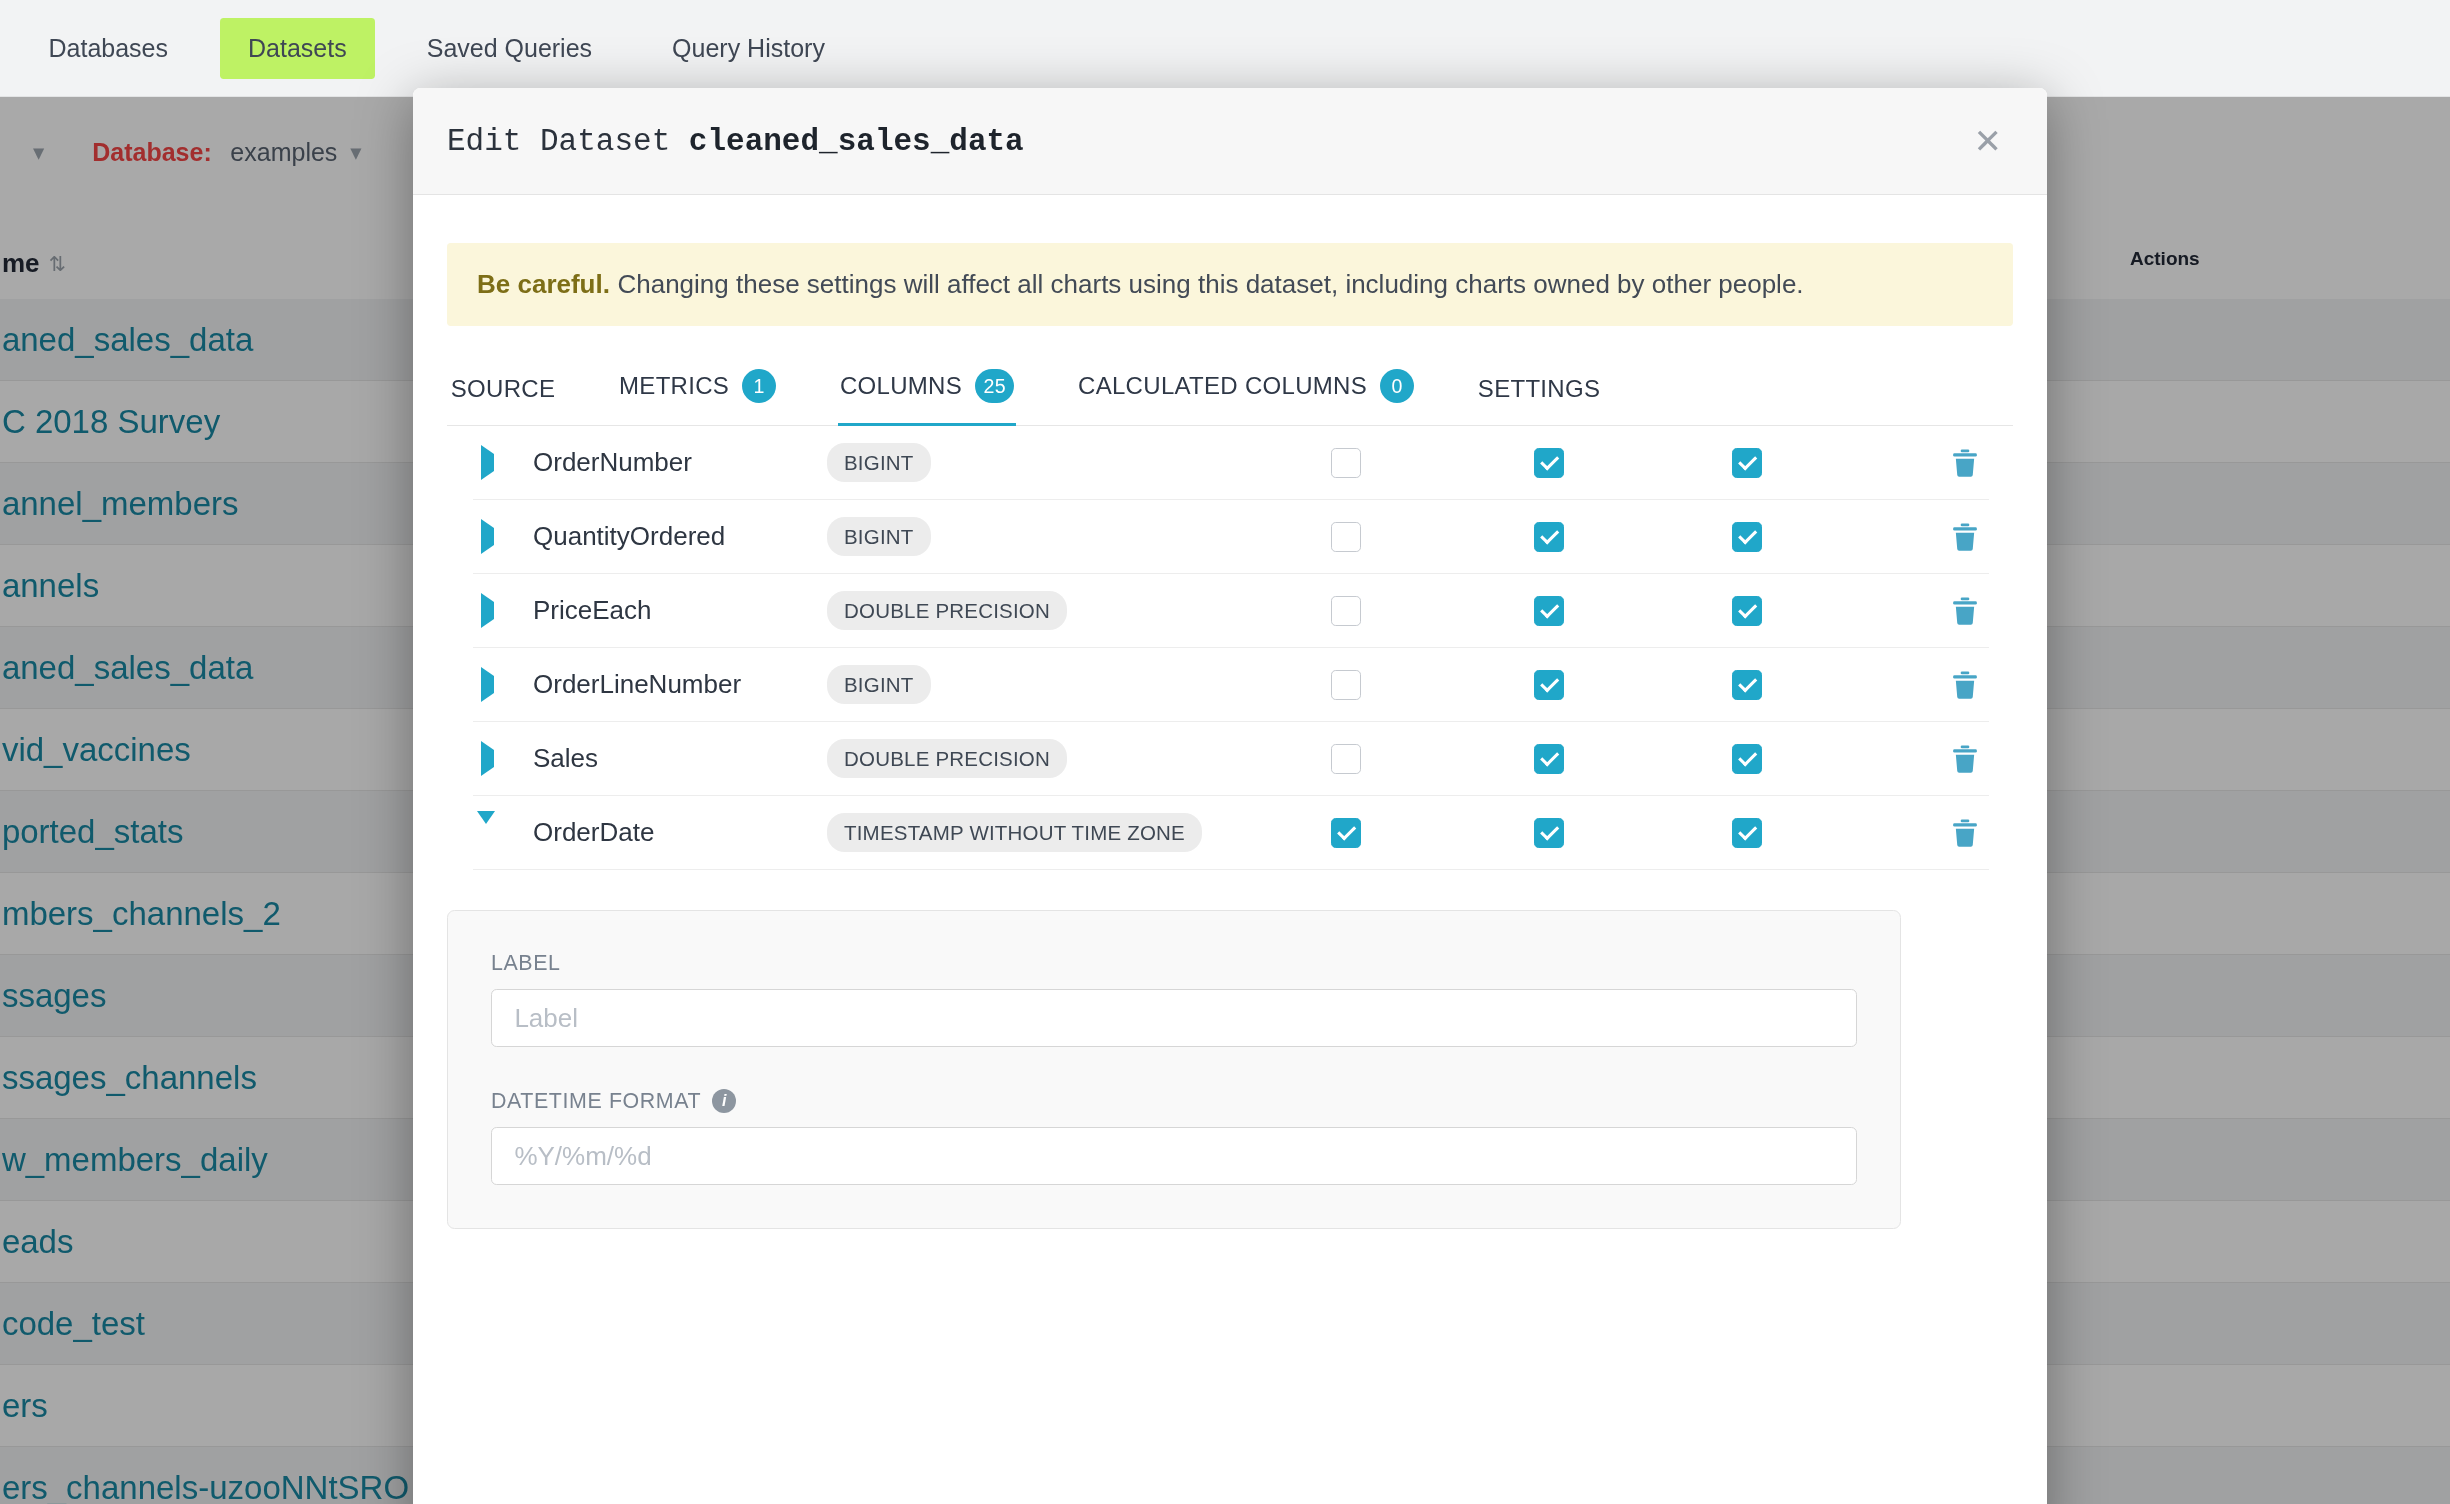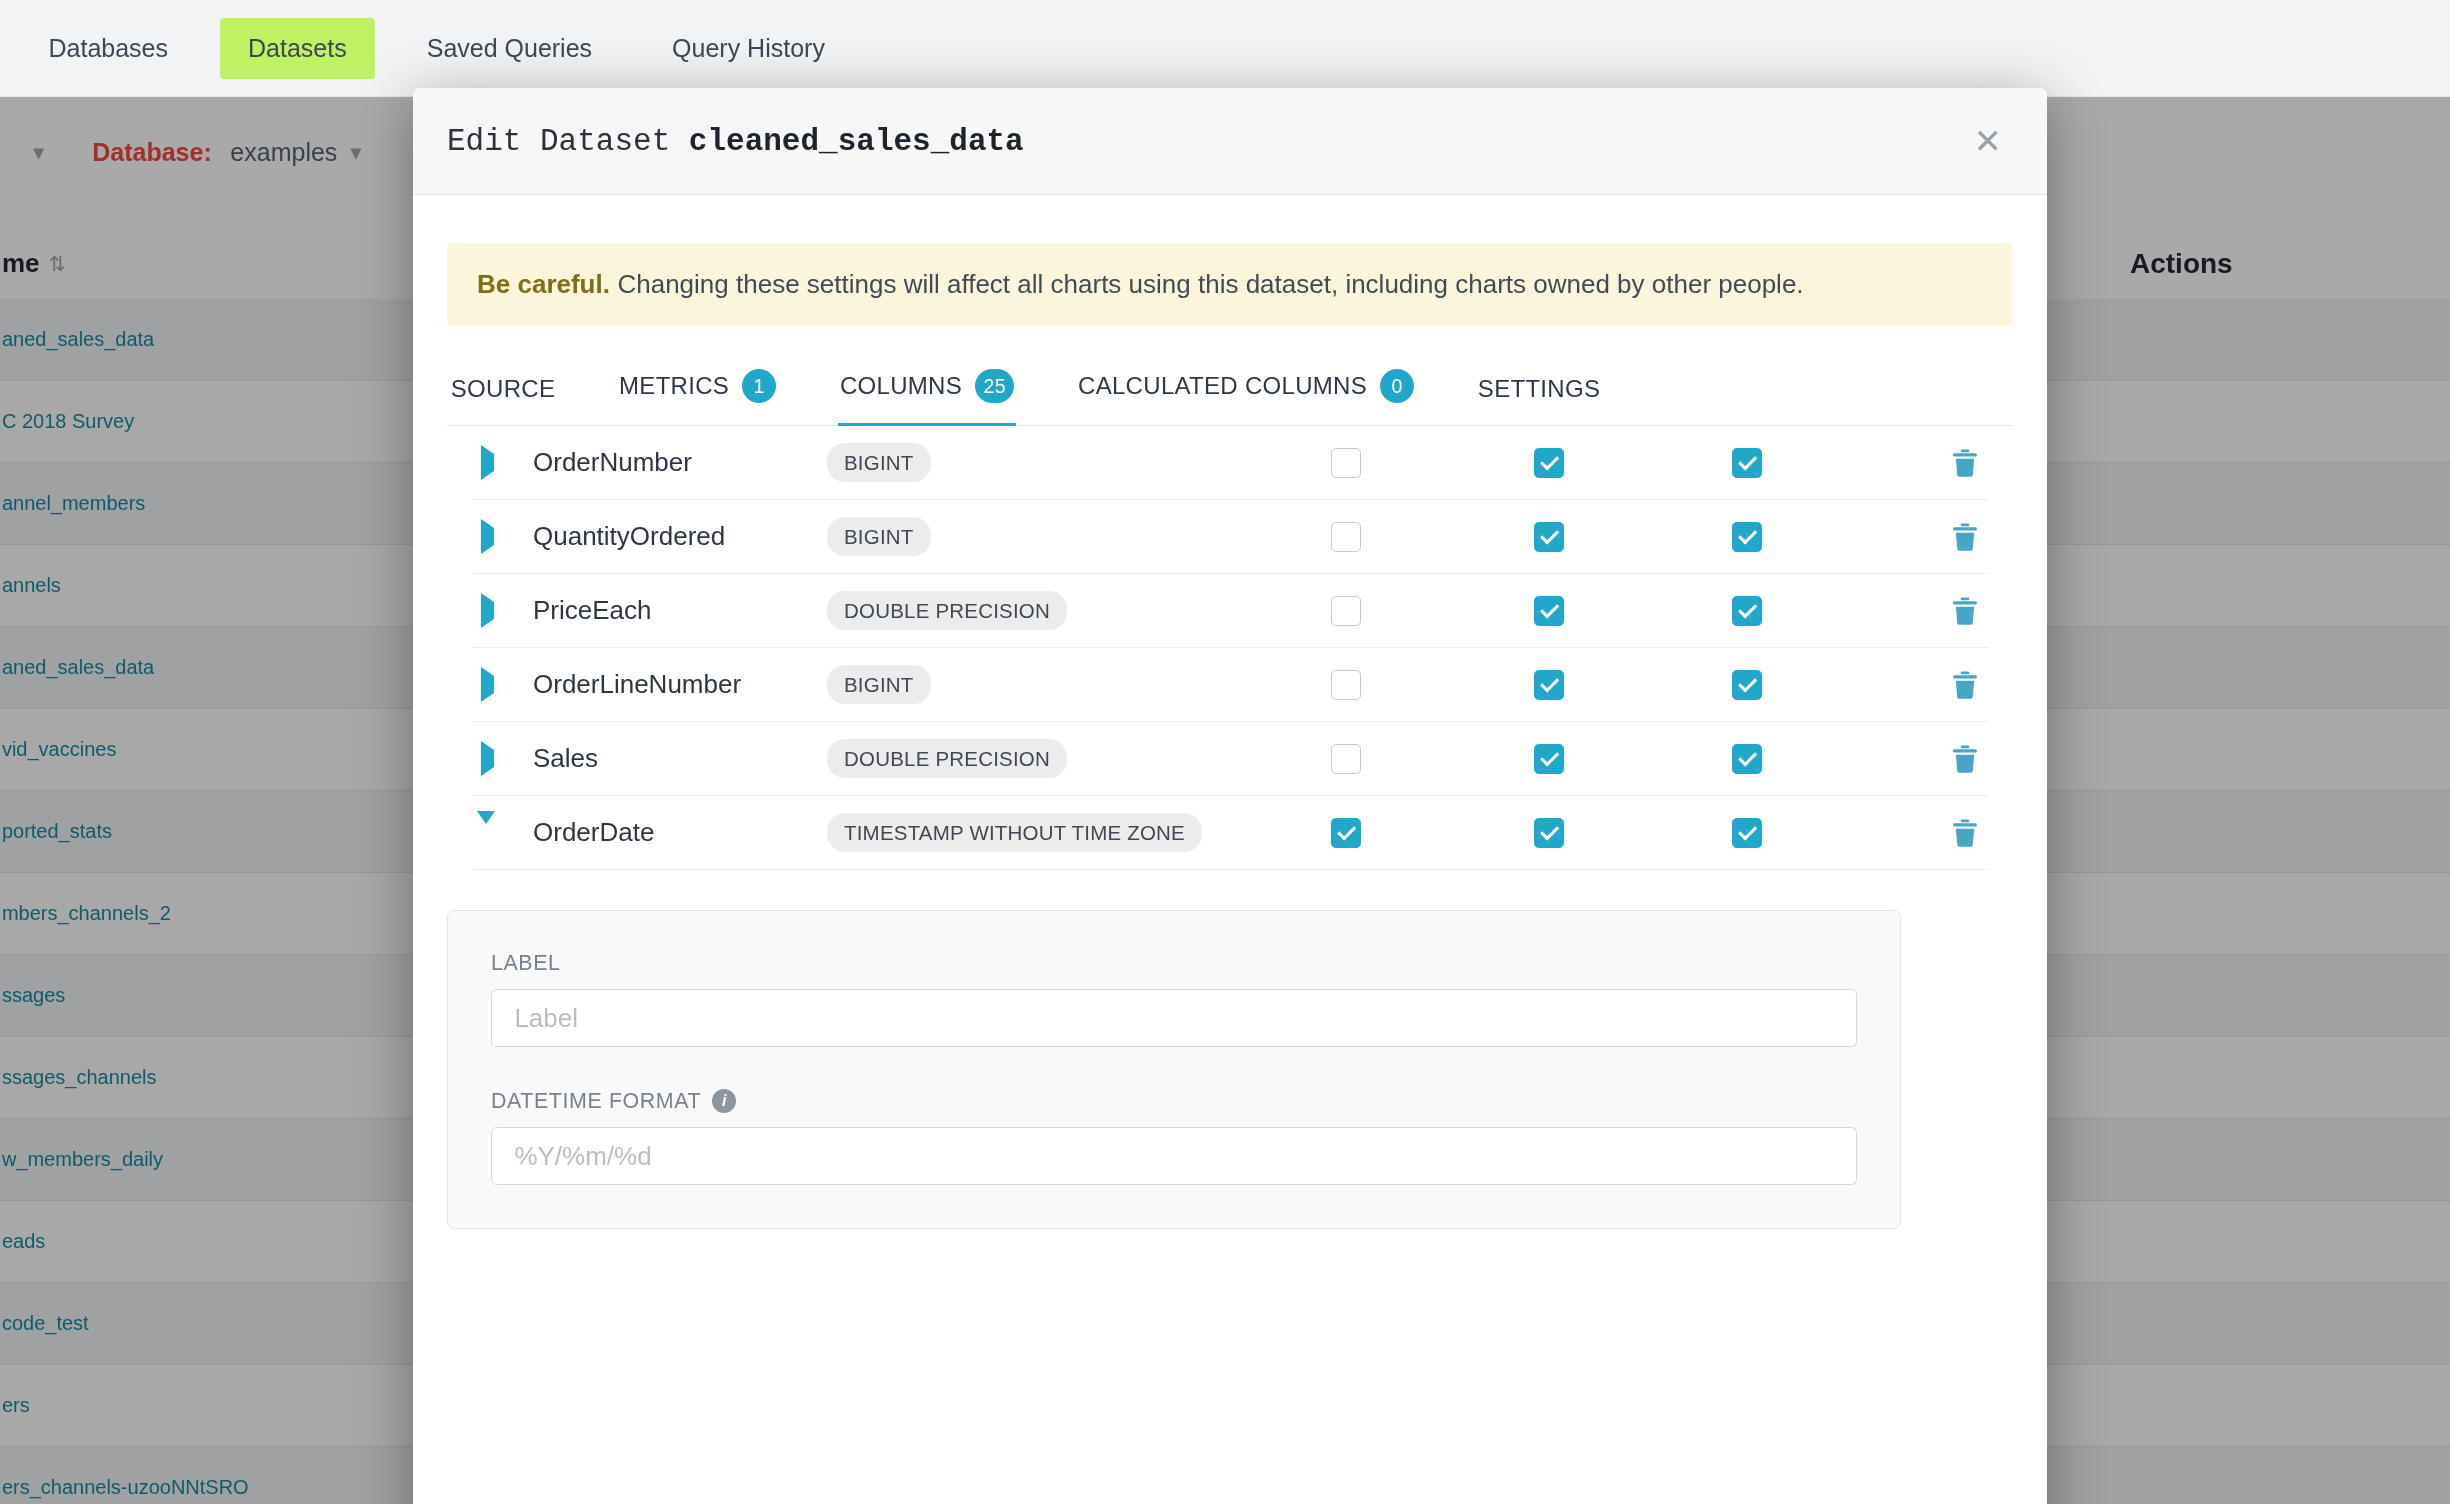--- a/index.html
+++ b/index.html
@@ -21,26 +21,26 @@
   
   .content{position:absolute;top:97px;left:0;right:0;bottom:0;background:#fafafa;z-index:1;}
   .db-filter{position:absolute;top:41px;left:33px;display:flex;align-items:center;font-size:25px;color:#56606e;}
   .chev{color:#9aa2ab;font-size:22.4px;}
   .db-filter .lead-chev{margin-right:48px;}
   .db-filter .db-label{font-weight:700;color:#ef4444;margin-right:18.6px;}
   .db-filter .db-value{margin-right:13px;}
   .list-header{position:absolute;top:104px;left:0;right:0;height:98px;border-bottom:0.9px solid #d8d8d8;}
   .name-header{position:absolute;left:1.9px;top:47px;font-size:26px;font-weight:700;color:#222936;display:flex;align-items:center;gap:9.3px;}
   .sort-icon{font-size:20.5px;color:#98a0a8;font-weight:400;}
-  .actions-header{position:absolute;left:2130px;top:47px;font-size:28px;font-weight:700;color:#222936;text-align:right;}
+  .actions-header{position:absolute;left:2130px;top:47px;font-size:19px;font-weight:700;color:#222936;text-align:right;}
   .bg-rows{position:absolute;top:202px;left:0;right:0;bottom:0;overflow:hidden;}
   .bg-row{height:82px;border-bottom:0.9px solid #e0e0e0;display:flex;align-items:center;padding-left:1.9px;box-sizing:border-box;}
   .bg-row:nth-child(odd){background:#eceeef;}
   .bg-row:nth-child(even){background:#f8f8f8;}
-  .bg-link{font-size:20px;color:var(--link);text-decoration:none;cursor:pointer;white-space:nowrap;}
+  .bg-link{font-size:33px;color:var(--link);text-decoration:none;cursor:pointer;white-space:nowrap;}
   .dim{position:absolute;top:97px;left:0;right:0;bottom:0;background:rgba(0,0,0,.32);z-index:4;}
   
   .modal{position:absolute;left:413px;top:88px;width:1634px;height:1454px;background:#fff;
          border-radius:7.5px;z-index:10;box-shadow:0 11.2px 56px rgba(0,0,0,.35);}
   .modal-header{height:106px;display:flex;align-items:center;padding:0 39px 0 34px;background:#f7f7f7;
                 border-bottom:0.9px solid #e4e4e4;border-radius:7.5px 7.5px 0 0;}
   .modal-title{font-size:31px;color:#2b323c;font-family:Liberation Mono, monospace;}
   .modal-title .t-name{font-weight:700;color:#1e242c;}
   .close-btn{margin-left:auto;font-size:34px;color:#9aa0a8;cursor:pointer;background:none;border:none;line-height:1;font-family:"Liberation Sans",sans-serif;}
   .modal-body{padding:0 34px;}

